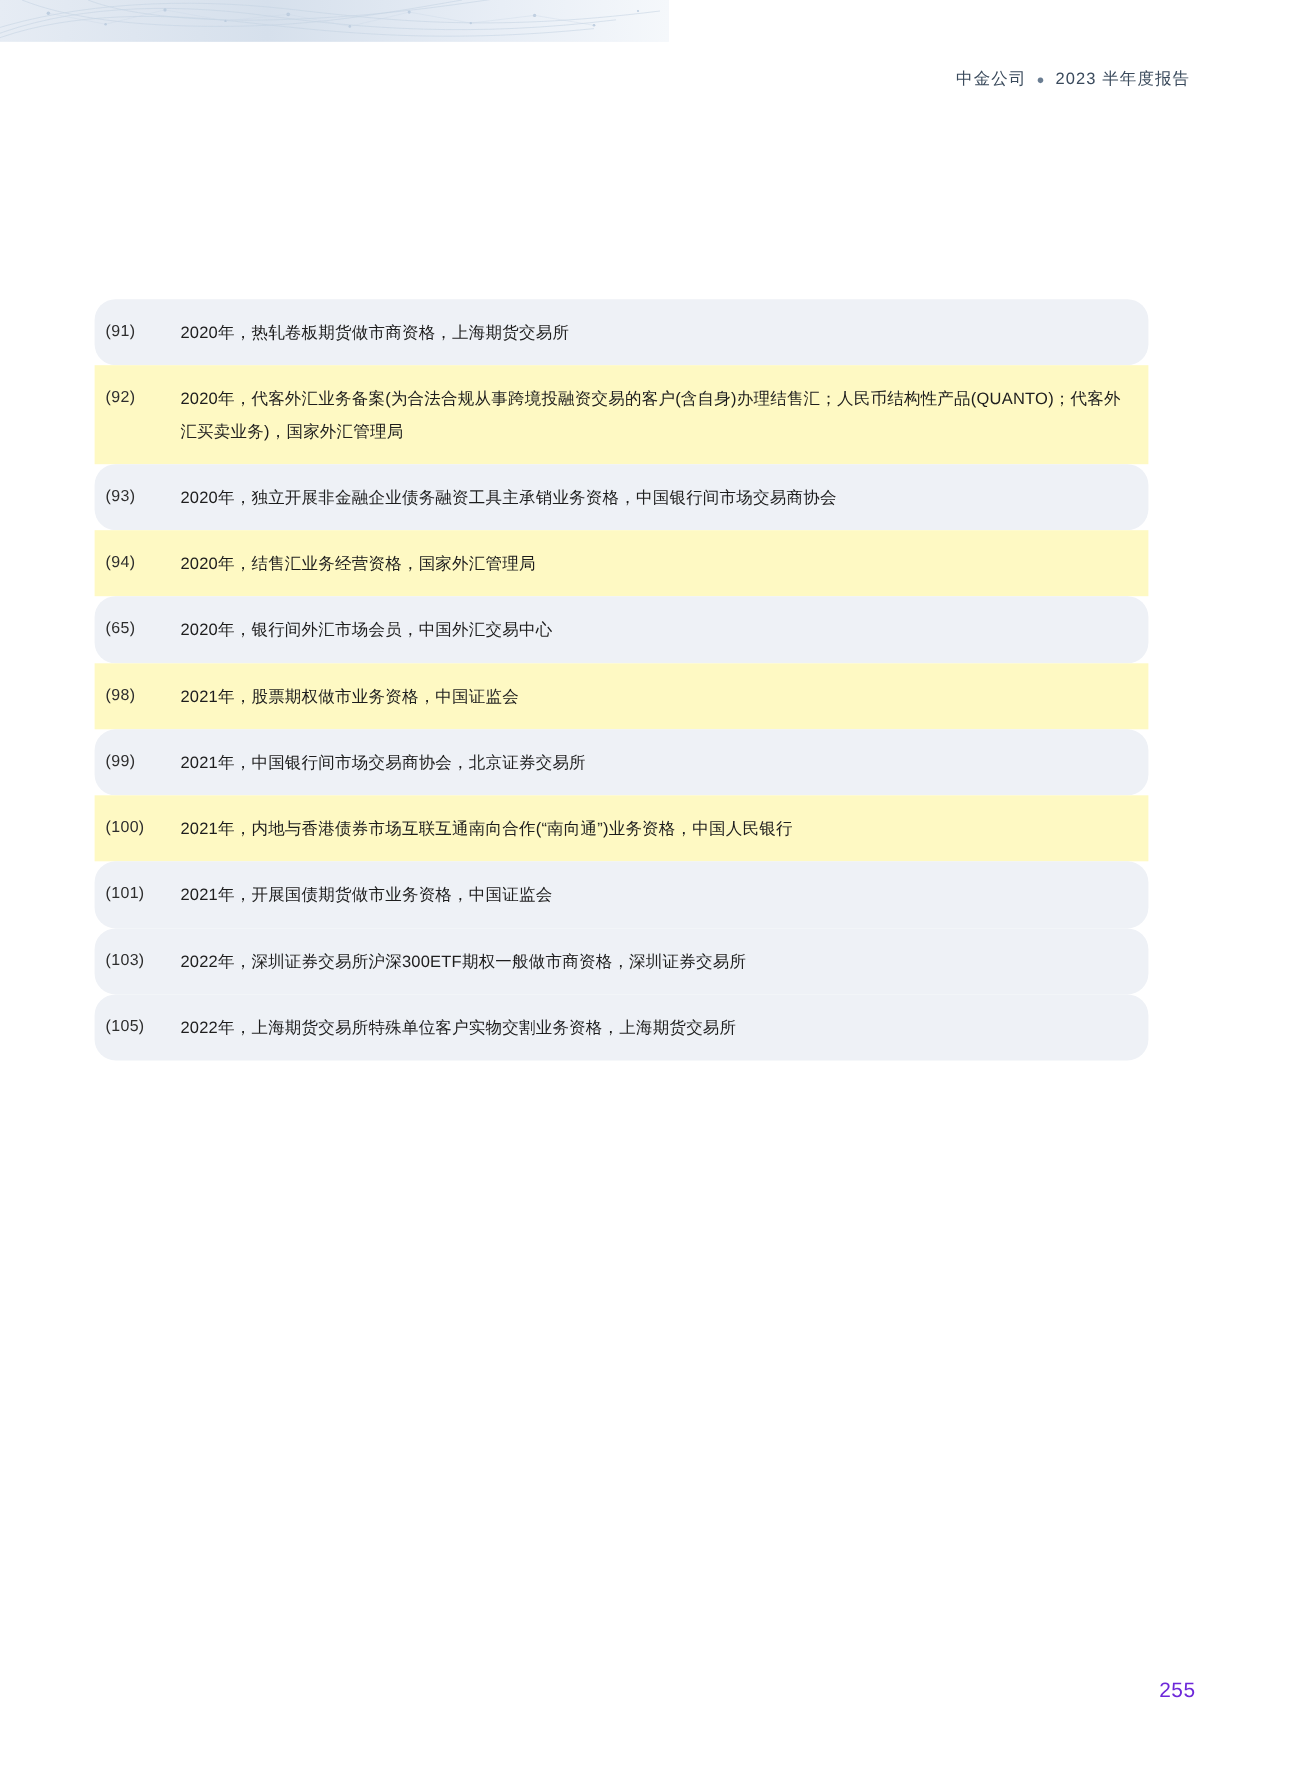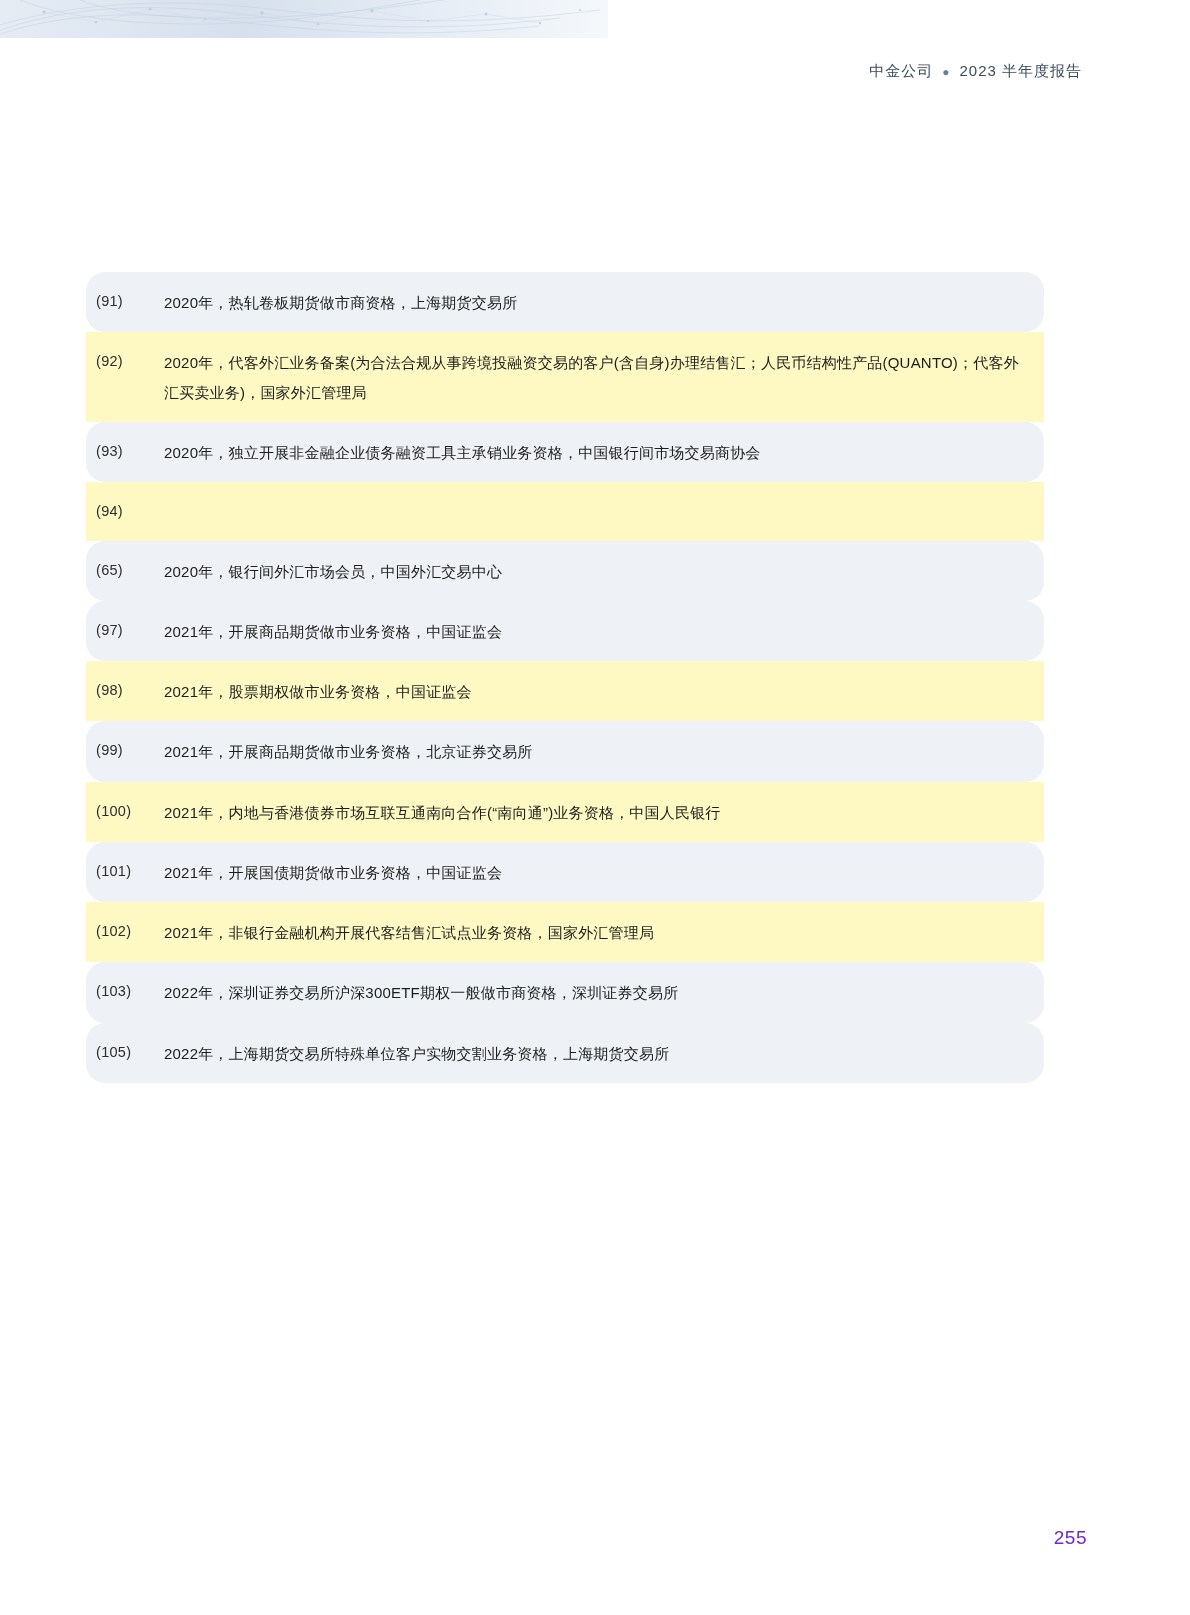--- a/index.html
+++ b/index.html
@@ -159,49 +159,42 @@
   <div class="qual-row plain">
     <div class="qual-index">(92)</div>
     <div class="qual-text">2020年，代客外汇业务备案(为合法合规从事跨境投融资交易的客户(含自身)办理结售汇；人民币结构性产品(QUANTO)；代客外汇买卖业务)，国家外汇管理局</div>
   </div>
   <div class="qual-row shaded">
     <div class="qual-index">(93)</div>
     <div class="qual-text">2020年，独立开展非金融企业债务融资工具主承销业务资格，中国银行间市场交易商协会</div>
   </div>
   <div class="qual-row plain">
     <div class="qual-index">(94)</div>
+    <div class="qual-text">2020年，结售汇业务经营资格，国家外汇管理局</div>
   </div>
   <div class="qual-row shaded">
     <div class="qual-index">(65)</div>
     <div class="qual-text">2020年，银行间外汇市场会员，中国外汇交易中心</div>
   </div>
-  <div class="qual-row shaded">
-    <div class="qual-index">(97)</div>
-    <div class="qual-text">2021年，开展商品期货做市业务资格，中国证监会</div>
-  </div>
   <div class="qual-row plain">
     <div class="qual-index">(98)</div>
     <div class="qual-text">2021年，股票期权做市业务资格，中国证监会</div>
   </div>
   <div class="qual-row shaded">
     <div class="qual-index">(99)</div>
-    <div class="qual-text">2021年，开展商品期货做市业务资格，北京证券交易所</div>
+    <div class="qual-text">2021年，中国银行间市场交易商协会，北京证券交易所</div>
   </div>
   <div class="qual-row plain">
     <div class="qual-index">(100)</div>
     <div class="qual-text">2021年，内地与香港债券市场互联互通南向合作(“南向通”)业务资格，中国人民银行</div>
   </div>
   <div class="qual-row shaded">
     <div class="qual-index">(101)</div>
     <div class="qual-text">2021年，开展国债期货做市业务资格，中国证监会</div>
   </div>
-  <div class="qual-row plain">
-    <div class="qual-index">(102)</div>
-    <div class="qual-text">2021年，非银行金融机构开展代客结售汇试点业务资格，国家外汇管理局</div>
-  </div>
   <div class="qual-row shaded">
     <div class="qual-index">(103)</div>
     <div class="qual-text">2022年，深圳证券交易所沪深300ETF期权一般做市商资格，深圳证券交易所</div>
   </div>
   <div class="qual-row shaded">
     <div class="qual-index">(105)</div>
     <div class="qual-text">2022年，上海期货交易所特殊单位客户实物交割业务资格，上海期货交易所</div>
   </div>
 </div>
 

